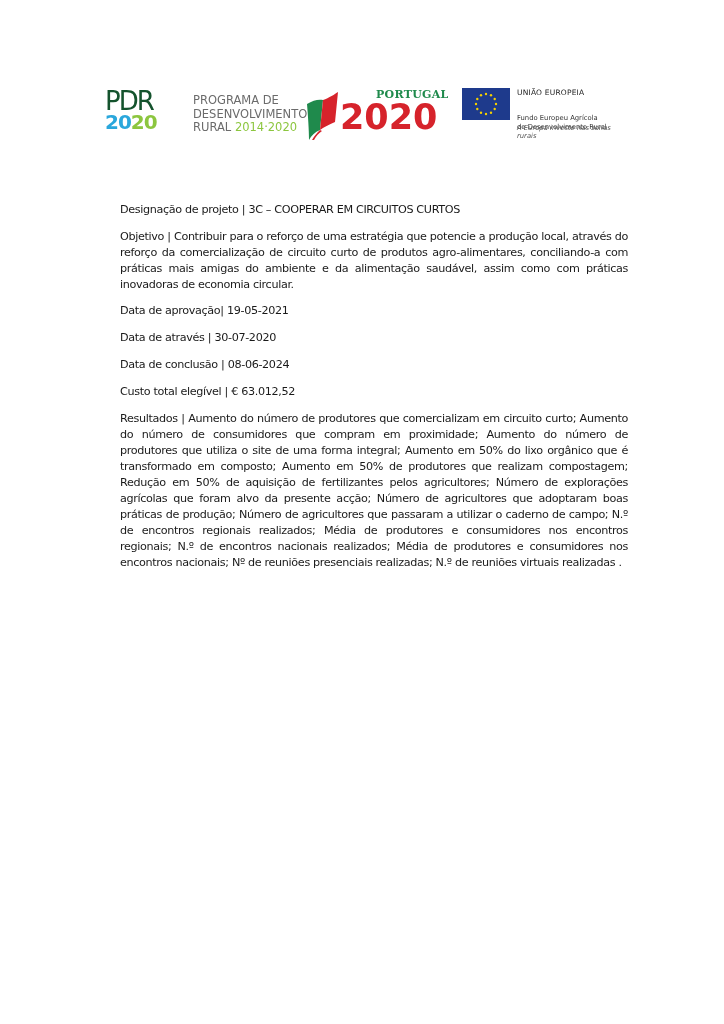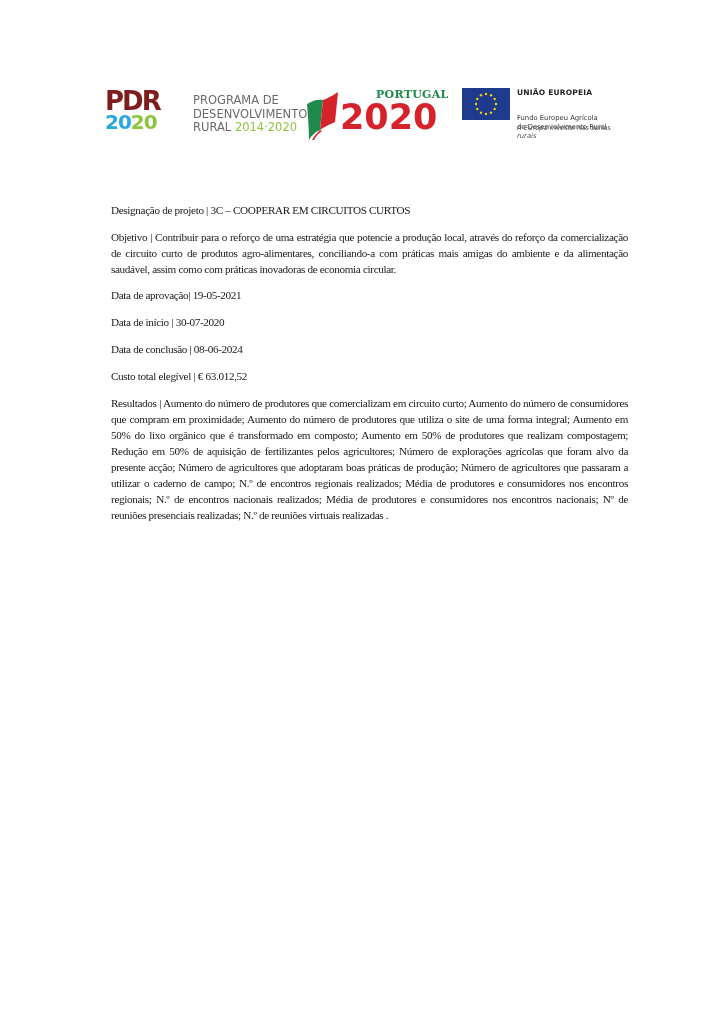--- a/index.html
+++ b/index.html
@@ -1,39 +1,39 @@
 <!DOCTYPE html>
 <html><head>
   <meta charset="utf-8">
   <style>
     html, body { margin: 0; padding: 0; background: #ffffff; }
     body { width: 724px; height: 1024px; position: relative; overflow: hidden; font-family: "Liberation Sans", sans-serif; color: #1a1a1a; }
 
     .logos { position: absolute; top: 80px; left: 100px; width: 530px; height: 65px; }
     .logo-pdr { position: absolute; left: 5px; top: 8px; width: 190px; height: 50px; }
     .pdr-mark { position: absolute; left: 0; top: 0; width: 58px; height: 50px; }
-    .pdr-mark .pdr-top { position: absolute; left: 0; top: 0; font-family: "DejaVu Sans", sans-serif; font-weight: bold; font-size: 26px; line-height: 26px; color: #7f1d1d; letter-spacing: -2px; }
+    .pdr-mark .pdr-top { position: absolute; left: 0; top: 0; font-family: "DejaVu Sans", sans-serif; font-weight: normal; font-size: 26px; line-height: 26px; color: #14532d; letter-spacing: -2px; }
     .pdr-mark .pdr-bottom { position: absolute; left: 0; top: 22px; font-family: "DejaVu Sans", sans-serif; font-weight: bold; font-size: 20px; line-height: 24px; color: #2aa7dc; letter-spacing: -1px; }
     .pdr-mark .pdr-bottom .g { color: #8cc63f; }
     .pdr-text { position: absolute; left: 88px; top: 6px; font-family: "DejaVu Sans", sans-serif; font-size: 11.5px; line-height: 13.5px; color: #6b6b6b; white-space: nowrap; }
     .pdr-text .years { color: #8cc63f; }
 
     .logo-pt { position: absolute; left: 200px; top: 4px; width: 145px; height: 58px; }
     .pt-flag { position: absolute; left: 5px; top: 6px; width: 34px; height: 50px; }
     .pt-word { position: absolute; left: 44px; top: 4px; font-family: "DejaVu Serif", serif; font-weight: bold; font-size: 11px; color: #1f8a4c; letter-spacing: 0.3px; margin-left: 32px; }
     .pt-year { position: absolute; left: 40px; top: 14px; font-family: "DejaVu Sans", sans-serif; font-weight: bold; font-size: 35px; line-height: 38px; color: #d6232b; letter-spacing: 0px; }
 
     .logo-eu { position: absolute; left: 360px; top: 6px; width: 170px; height: 58px; }
     .eu-flag { position: absolute; left: 2px; top: 2px; width: 48px; height: 32px; background: #1e3a8c; }
-    .eu-title { position: absolute; left: 57px; top: 2px; font-family: "DejaVu Sans", sans-serif; font-weight: bold; font-size: 7.5px; color: #222; letter-spacing: 0.2px; }
+    .eu-title { position: absolute; left: 57px; top: 2px; font-family: "DejaVu Sans", sans-serif; font-weight: normal; font-size: 7.5px; color: #222; letter-spacing: 0.2px; }
     .eu-fund { position: absolute; left: 57px; top: 16px; font-family: "DejaVu Sans", sans-serif; font-size: 6.8px; line-height: 9px; color: #333; margin-top: 12px; }
     .eu-slogan { position: absolute; left: 57px; top: 38px; font-family: "DejaVu Sans", sans-serif; font-style: italic; font-size: 6.8px; color: #555; }
 
     .content { position: absolute; left: 104px; top: 202px; width: 524px; font-family: "DejaVu Sans", sans-serif; font-size: 11.2px; line-height: 16px; color: #1a1a1a; letter-spacing: -0.35px; }
-    .para { margin: 0 0 10px 7px; text-align: justify; font-family: Liberation Serif, serif; }
+    .para { margin: 0 0 10px 16px; text-align: justify; }
     .para.single { margin-bottom: 11px; }
   </style>
 </head>
 <body>
 
 <div class="logos">
   <div class="logo-pdr">
     <div class="pdr-mark">
       <span class="pdr-top">PDR</span>
       <span class="pdr-bottom"><span>20</span><span class="g">20</span></span>
@@ -79,17 +79,17 @@
       <div>de Desenvolvimento Rural</div>
     </div>
     <div class="eu-slogan">A Europa investe nas zonas rurais</div>
   </div>
 </div>
 
 <div class="content">
   <p class="para single"><span>Designação de projeto | </span><span>3C – COOPERAR EM CIRCUITOS CURTOS</span></p>
   <p class="para"><span>Objetivo | </span><span>Contribuir para o reforço de uma estratégia que potencie a produção local, através do reforço da comercialização de circuito curto de produtos agro-alimentares, conciliando-a com práticas mais amigas do ambiente e da alimentação saudável, assim como com práticas inovadoras de economia circular.</span></p>
   <p class="para single"><span>Data de aprovação| </span><span>19-05-2021</span></p>
-  <p class="para single"><span>Data de início | </span><span>30-07-2020</span></p>
+  <p class="para single"><span>Data de através | </span><span>30-07-2020</span></p>
   <p class="para single"><span>Data de conclusão | </span><span>08-06-2024</span></p>
   <p class="para single"><span>Custo total elegível | </span><span>€ 63.012,52</span></p>
   <p class="para"><span>Resultados | </span><span>Aumento do número de produtores que comercializam em circuito curto; Aumento do número de consumidores que compram em proximidade; Aumento do número de produtores que utiliza o site de uma forma integral; Aumento em 50% do lixo orgânico que é transformado em composto; Aumento em 50% de produtores que realizam compostagem; Redução em 50% de aquisição de fertilizantes pelos agricultores; Número de explorações agrícolas que foram alvo da presente acção; Número de agricultores que adoptaram boas práticas de produção; Número de agricultores que passaram a utilizar o caderno de campo; N.º de encontros regionais realizados; Média de produtores e consumidores nos encontros regionais; N.º de encontros nacionais realizados; Média de produtores e consumidores nos encontros nacionais; Nº de reuniões presenciais realizadas; N.º de reuniões virtuais realizadas .</span></p>
 </div>
 
 </body></html>

